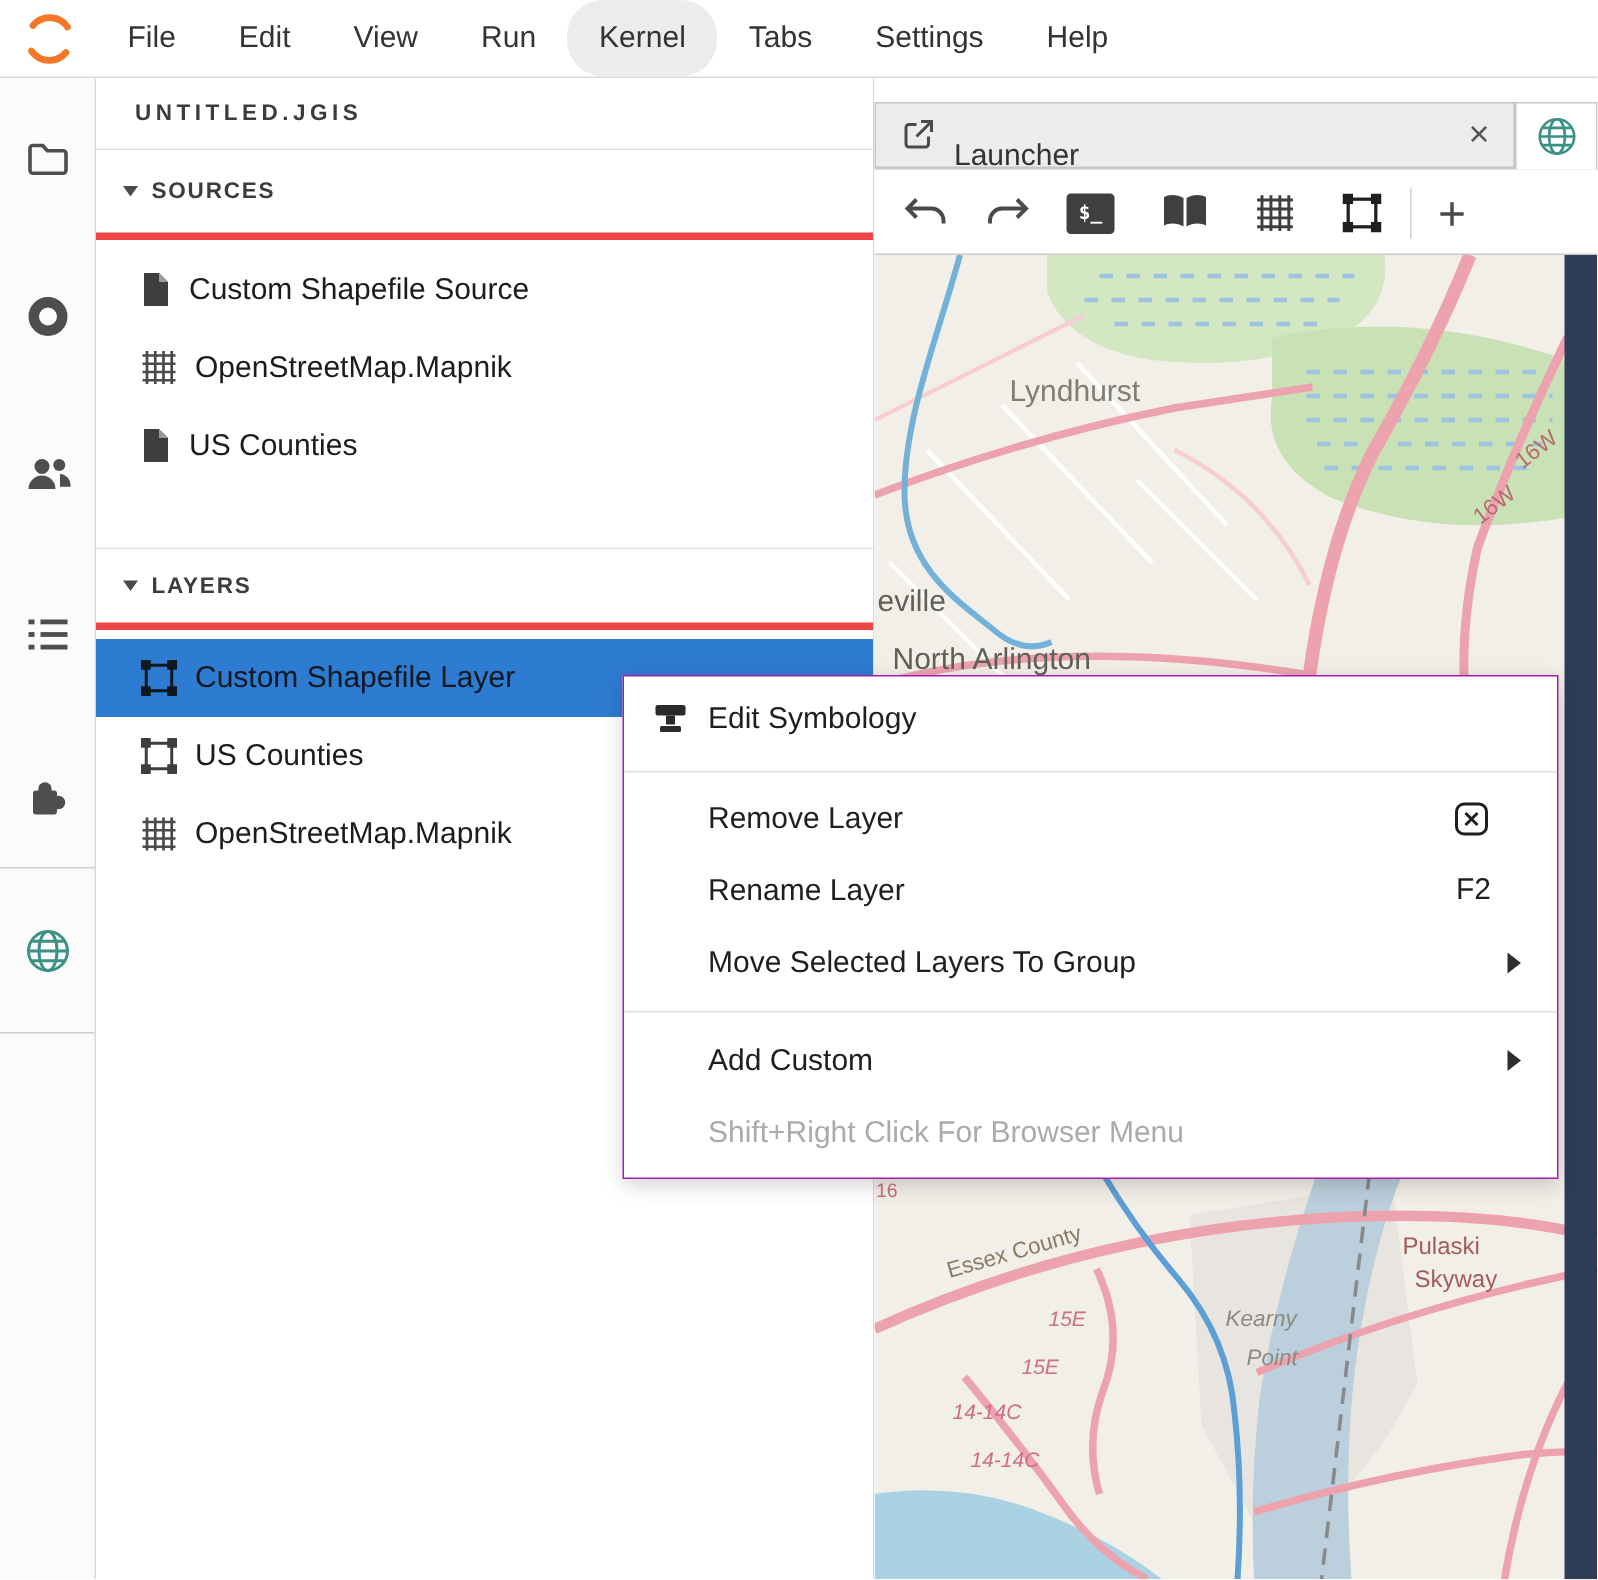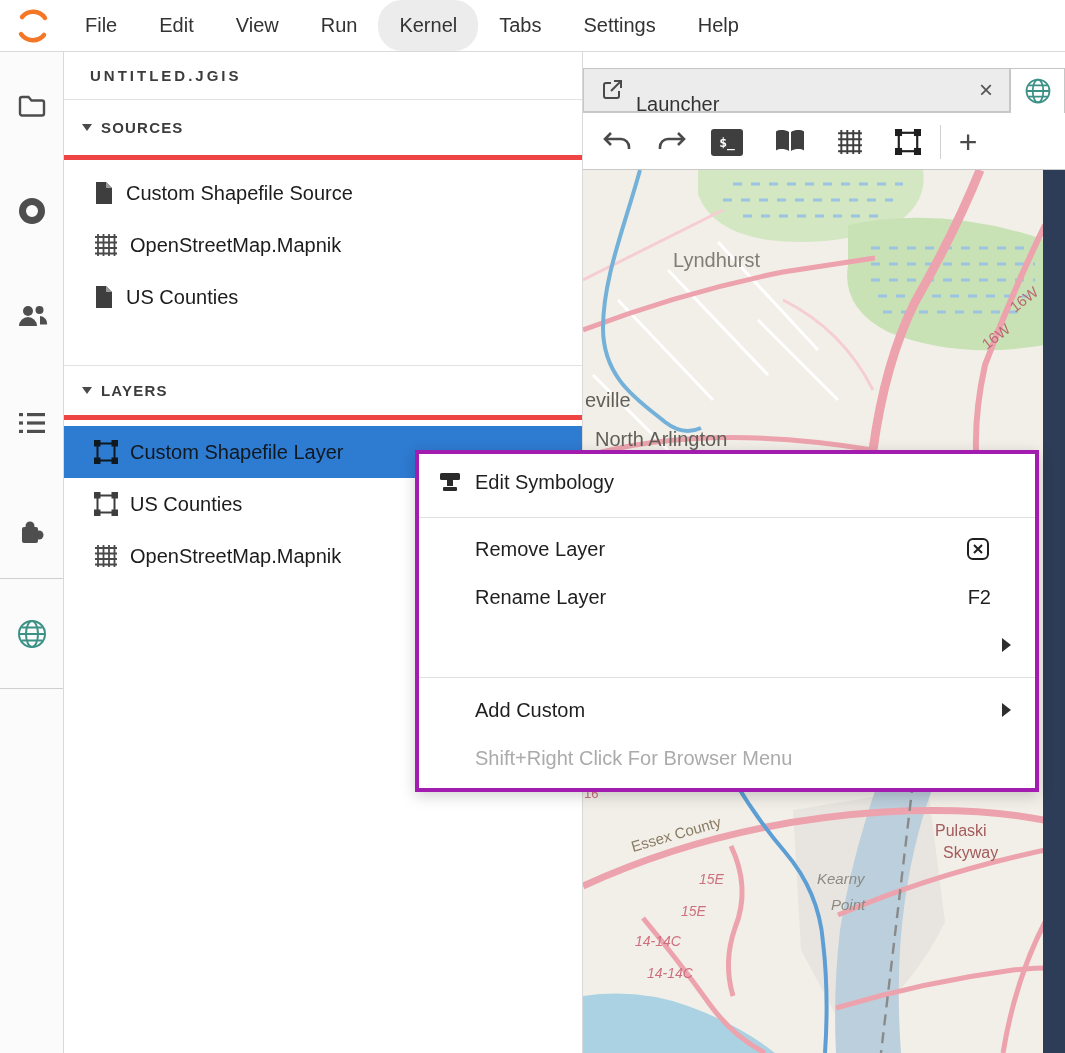--- a/index.html
+++ b/index.html
@@ -55,21 +55,21 @@
   .console-chip { width:32px; height:27px; background:#3f3f3f; border-radius:3px; color:#fff;
                   font-family:"DejaVu Sans Mono", monospace; font-size:13px; font-weight:bold;
                   display:flex; align-items:center; justify-content:center; }
   .plus-glyph { font-size:32px; font-weight:200; color:#4a4a4a; line-height:1; }
 
   .map-wrap { position:absolute; top:118px; left:0; width:482px; height:883px; overflow:hidden; }
   .map-wrap svg { display:block; }
 
   
   .context-menu { position:absolute; left:415px; top:450px; width:624px; background:#fff;
-                  border:4px solid #a21caf; box-shadow:0 4px 14px rgba(0,0,0,0.18); z-index:50;
+                  border:1px solid #a21caf; box-shadow:0 4px 14px rgba(0,0,0,0.18); z-index:50;
                   padding-bottom:6px; }
   .cm-row { position:relative; height:48px; display:flex; align-items:center;
             padding:0 24px 0 56px; font-size:20px; color:#1f1f1f; cursor:default; }
   .cm-row.first { height:56px; }
   .cm-left-icon { position:absolute; left:18px; top:50%; transform:translateY(-50%); display:flex; }
   .cm-sep1 { border-top:1px solid #e0e0e0; margin:7px 0; }
   .cm-sep2 { border-top:1px solid #e0e0e0; margin:8px 0; }
   .cm-right { position:absolute; right:44px; top:50%; transform:translateY(-50%); display:flex;
               align-items:center; font-size:20px; color:#1f1f1f; }
   .cm-chevron { position:absolute; right:24px; top:50%; transform:translateY(-50%); width:0; height:0;
@@ -381,20 +381,21 @@
           <rect x="3" y="3" width="20" height="20" rx="5"></rect>
           <path d="M9 9 l8 8 M17 9 l-8 8"></path>
         </svg>
       </span>
     </div>
     <div class="cm-row">
       <span>Rename Layer</span>
       <span class="cm-right">F2</span>
     </div>
     <div class="cm-row">
+      <span>Move Selected Layers To Group</span>
       <span class="cm-chevron"></span>
     </div>
     <div class="cm-sep2"></div>
     <div class="cm-row">
       <span>Add Custom</span>
       <span class="cm-chevron"></span>
     </div>
     <div class="cm-row disabled">
       <span>Shift+Right Click For Browser Menu</span>
     </div>

